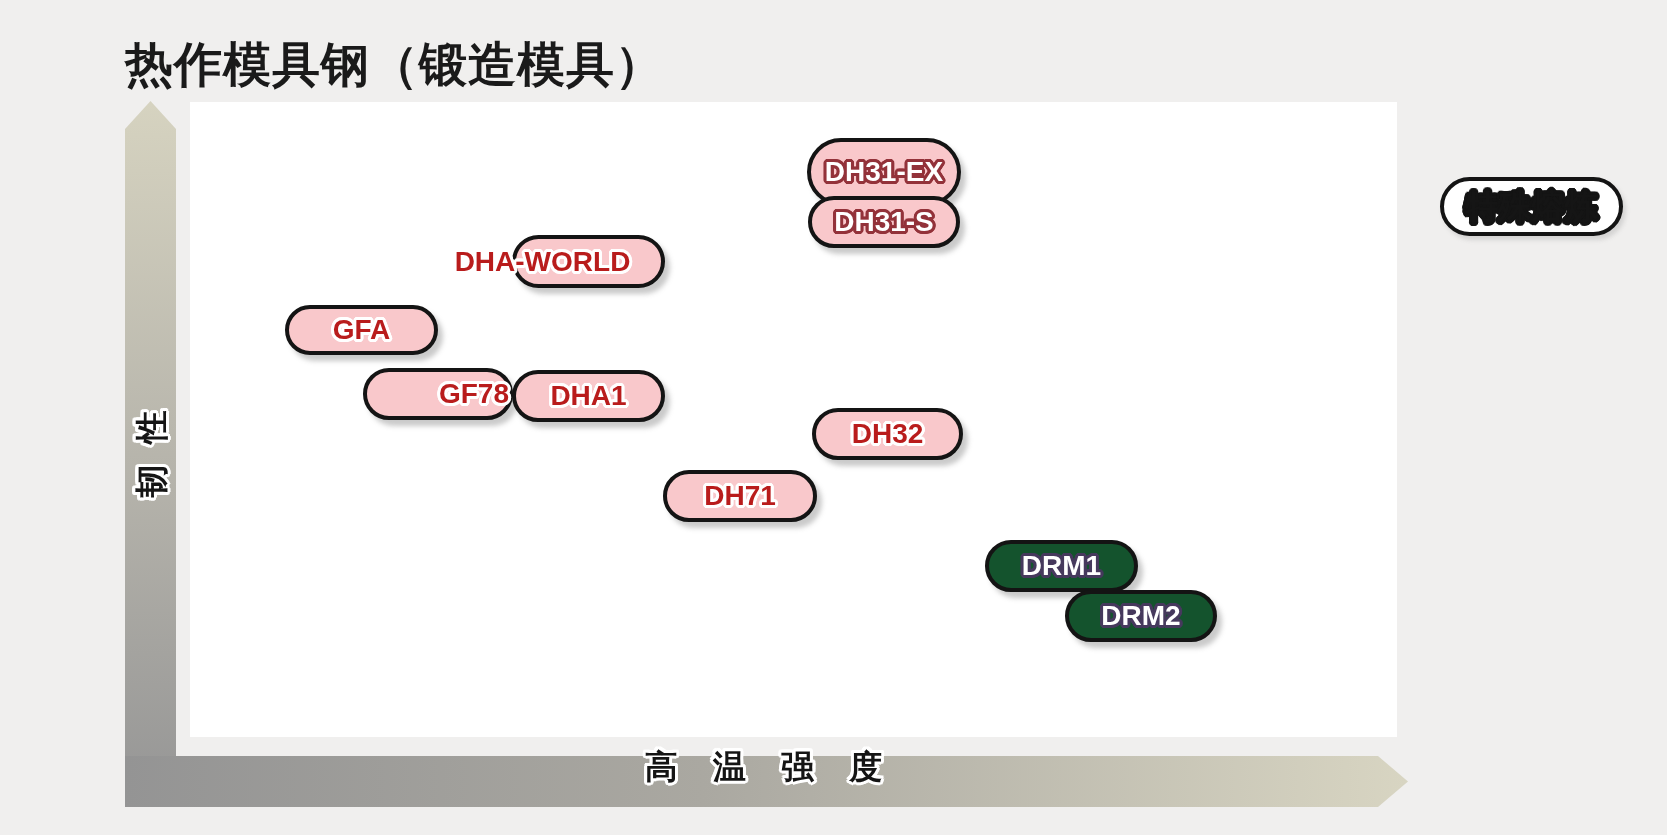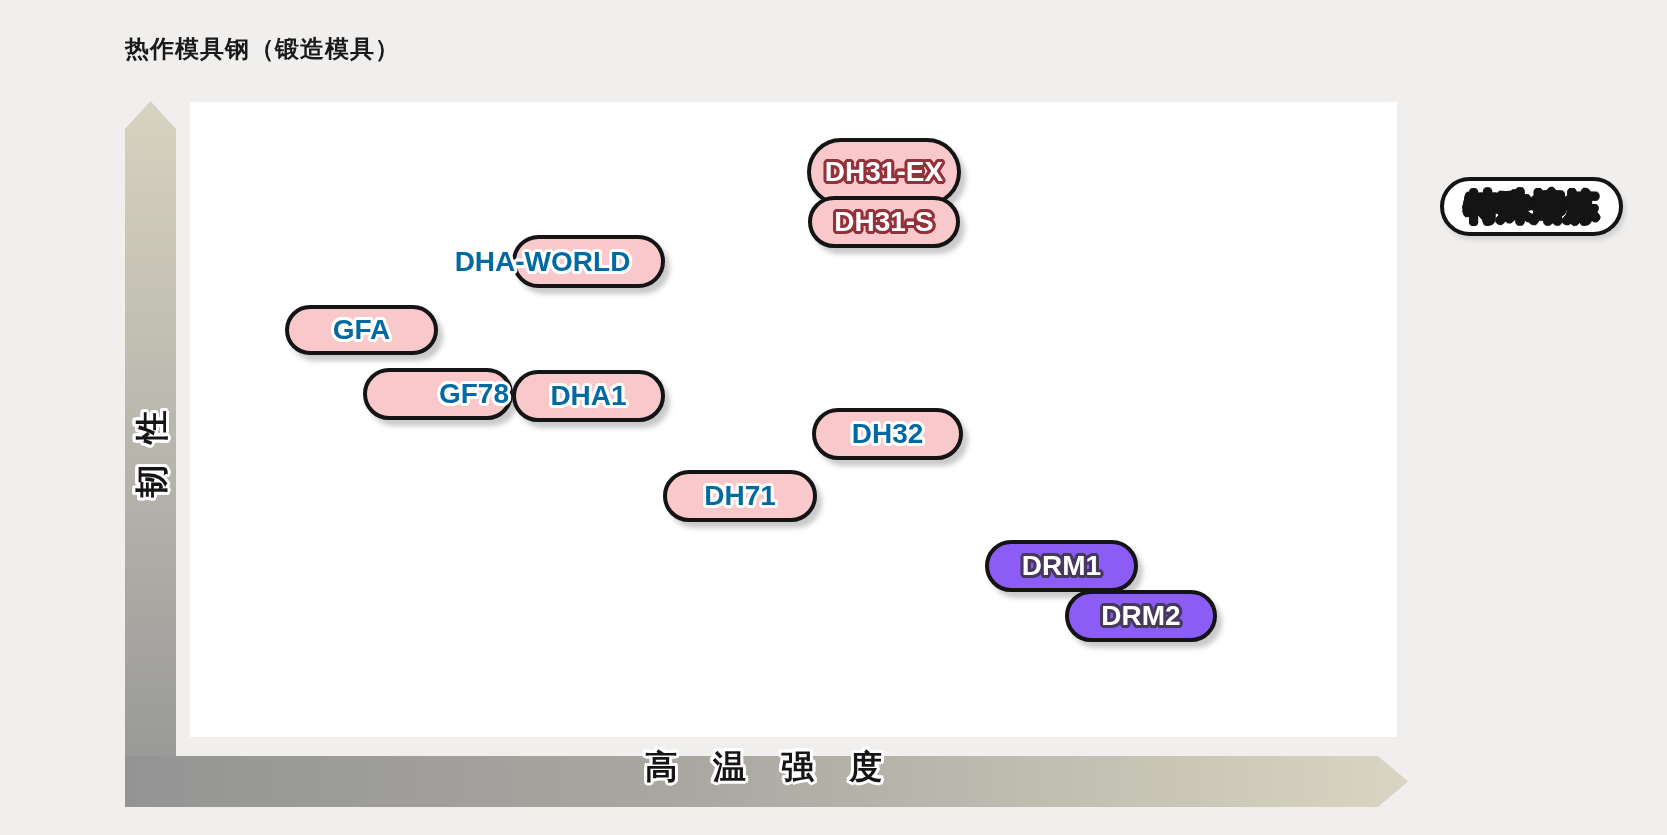--- a/index.html
+++ b/index.html
@@ -3,21 +3,21 @@
 <meta charset="utf-8">
 <style>
   html,body{margin:0;padding:0;background:#f0efee;}
   #stage{
     position:relative;width:1667px;height:835px;overflow:hidden;
     background:#f0efee;
     font-family:"Liberation Sans","DejaVu Sans",sans-serif;
   }
   .page-title{
     position:absolute;left:125px;top:33px;
-    font-size:24px;font-weight:bold;color:#1a1a1a;letter-spacing:1px;
+    font-size:48px;font-weight:bold;color:#1a1a1a;letter-spacing:1px;
     white-space:nowrap;
   }
   .plot-area{
     position:absolute;left:190px;top:102px;width:1207px;height:635px;
     background:#ffffff;
   }
   .y-axis-bar{
     position:absolute;left:125px;top:101px;width:51px;height:706px;
     background:linear-gradient(to bottom,#d6d3c0 0%,#b4b2aa 55%,#959595 100%);
     clip-path:polygon(50% 0,100% 28px,100% 100%,0 100%,0 28px);
@@ -49,25 +49,25 @@
     letter-spacing:13px;
     margin-top:12px;
   }
   .pill{
     position:absolute;box-sizing:border-box;
     border:4px solid #141414;border-radius:40px;
     display:flex;align-items:center;justify-content:center;
     box-shadow:5px 6px 5px rgba(115,115,115,0.38);
   }
   .v-pink{background:#f9c8cb;}
-  .v-purple{background:#8b5cf6;}
+  .v-purple{background:#14532d;}
   .pill-label{
     font-weight:bold;font-size:28px;line-height:1;white-space:nowrap;
   }
-  .ts-dark{color:#0369a1;--sc:#ffffff;}
+  .ts-dark{color:#b91c1c;--sc:#ffffff;}
   .ts-red{color:#ffffff;--sc:#93323a;}
   .ts-purple{color:#ffffff;--sc:#46395d;}
   .ts-hollow{color:#ffffff;--sc:#141414;}
   .legend-pill{
     position:absolute;left:1440px;width:183px;height:59px;box-sizing:border-box;
     background:#ffffff;border:4px solid #141414;border-radius:32px;
     display:flex;align-items:center;justify-content:center;
     box-shadow:3px 4px 4px rgba(150,150,150,0.30);
   }
   .legend-label{font-weight:bold;font-size:33px;line-height:1;white-space:nowrap;color:#151515;}

